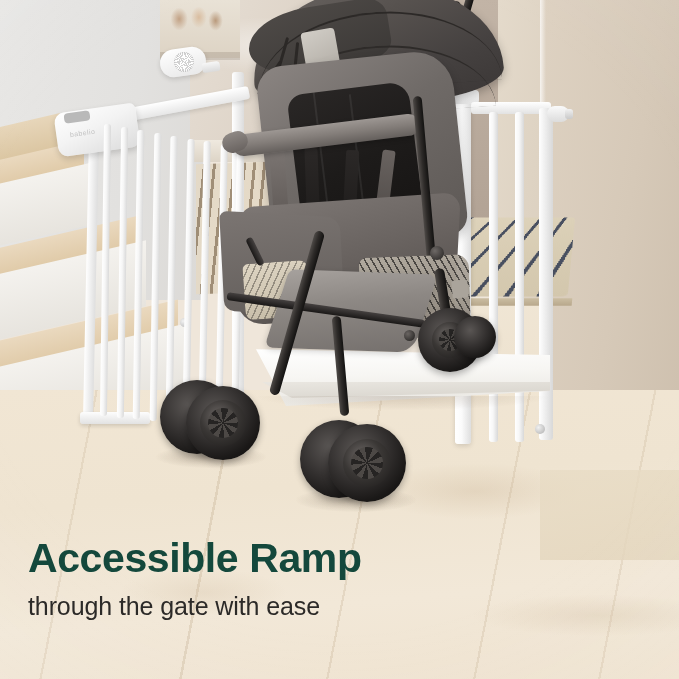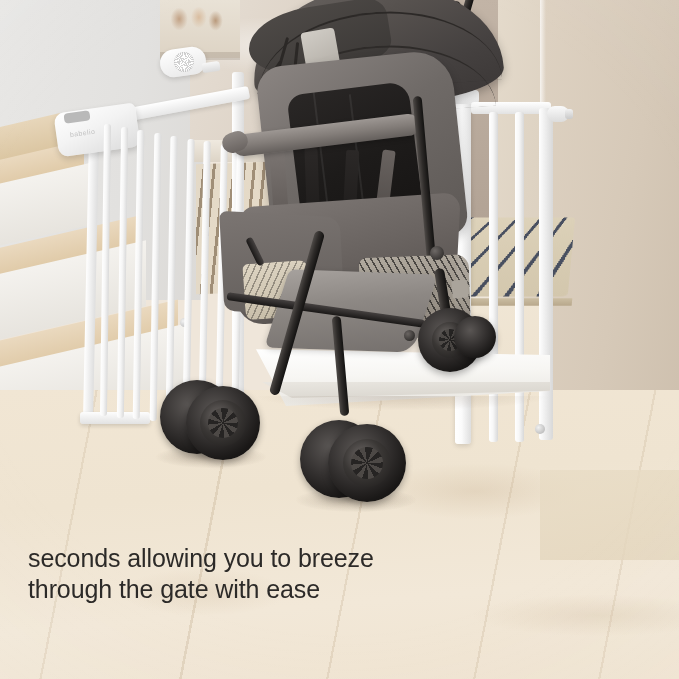--- a/index.html
+++ b/index.html
@@ -714,19 +714,19 @@
 
     <div class="wheel" id="wheel-fr-back"></div>
     <div class="wheel" id="wheel-fr-front"></div>
     <div class="hub" id="hub-fr"></div>
     <div class="hub-spokes" id="spk-fr"></div>
   </div>
 
   <div class="layer" id="vignette"></div>
 
   <div id="text-block">
+    <h1 id="headline">Accessible Ramp</h1>
     <div id="subcopy">
-      <div>seconds allowing you to breeze</div>
       <div>through the gate with ease</div>
     </div>
   </div>
 
 </div>
 
 </body></html>

